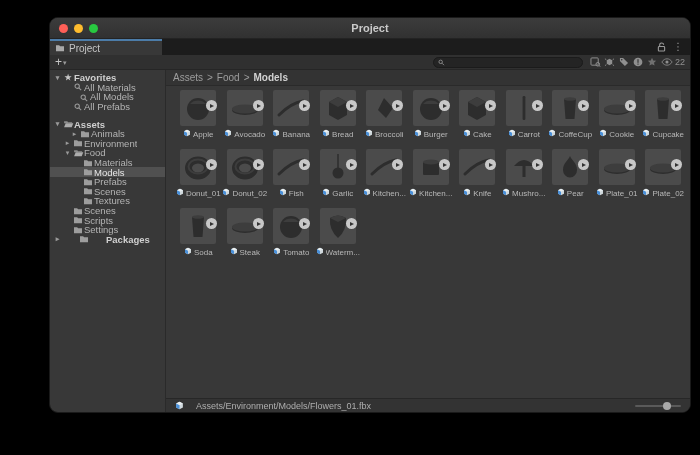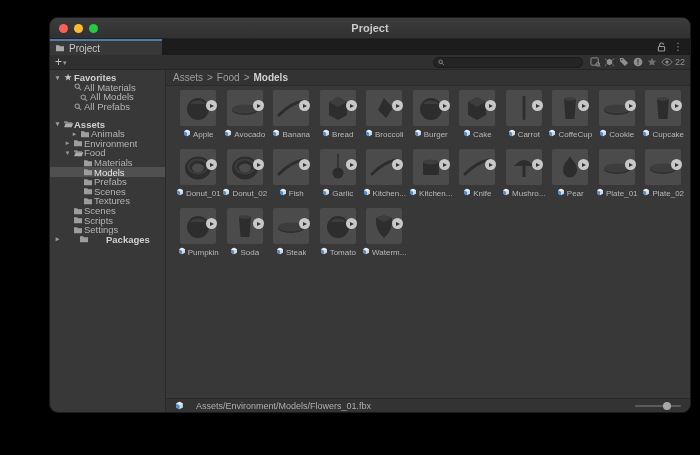--- a/index.html
+++ b/index.html
@@ -708,36 +708,20 @@
     <div class="lbl">
       <span class="mini"><svg width="8" height="8" viewBox="0 0 12 12">
                   <path d="M6 1l4.5 2.3v5.4L6 11 1.5 8.7V3.3z" fill="#cfd8dc"></path>
                   <path d="M6 1l4.5 2.3L6 5.6 1.5 3.3z" fill="#e8eef1"></path>
                   <path d="M1.5 3.3L6 5.6V11L1.5 8.7z" fill="#4a90d9"></path>
                 </svg></span>
       <span class="nm">Plate_02</span>
     </div>
   </div>
 
-  <div class="cell">
-    <div class="thumb"><svg width="36" height="36" viewBox="0 0 36 36">
-                <circle cx="18" cy="19" r="11" fill="#2d2d2d"></circle>
-                <path d="M10 14a11 11 0 0 1 16 0z" fill="#3d3d3d"></path>
-              </svg>
-      <div class="play"></div>
-    </div>
-    <div class="lbl">
-      <span class="mini"><svg width="8" height="8" viewBox="0 0 12 12">
-                  <path d="M6 1l4.5 2.3v5.4L6 11 1.5 8.7V3.3z" fill="#cfd8dc"></path>
-                  <path d="M6 1l4.5 2.3L6 5.6 1.5 3.3z" fill="#e8eef1"></path>
-                  <path d="M1.5 3.3L6 5.6V11L1.5 8.7z" fill="#4a90d9"></path>
-                </svg></span>
-      <span class="nm">Pumpkin</span>
-    </div>
-  </div>
 
   <div class="cell">
     <div class="thumb"><svg width="36" height="36" viewBox="0 0 36 36">
                 <path d="M12 9h12l-1.5 20h-9z" fill="#2d2d2d"></path>
                 <ellipse cx="18" cy="9" rx="6" ry="1.8" fill="#3d3d3d"></ellipse>
               </svg>
       <div class="play"></div>
     </div>
     <div class="lbl">
       <span class="mini"><svg width="8" height="8" viewBox="0 0 12 12">

